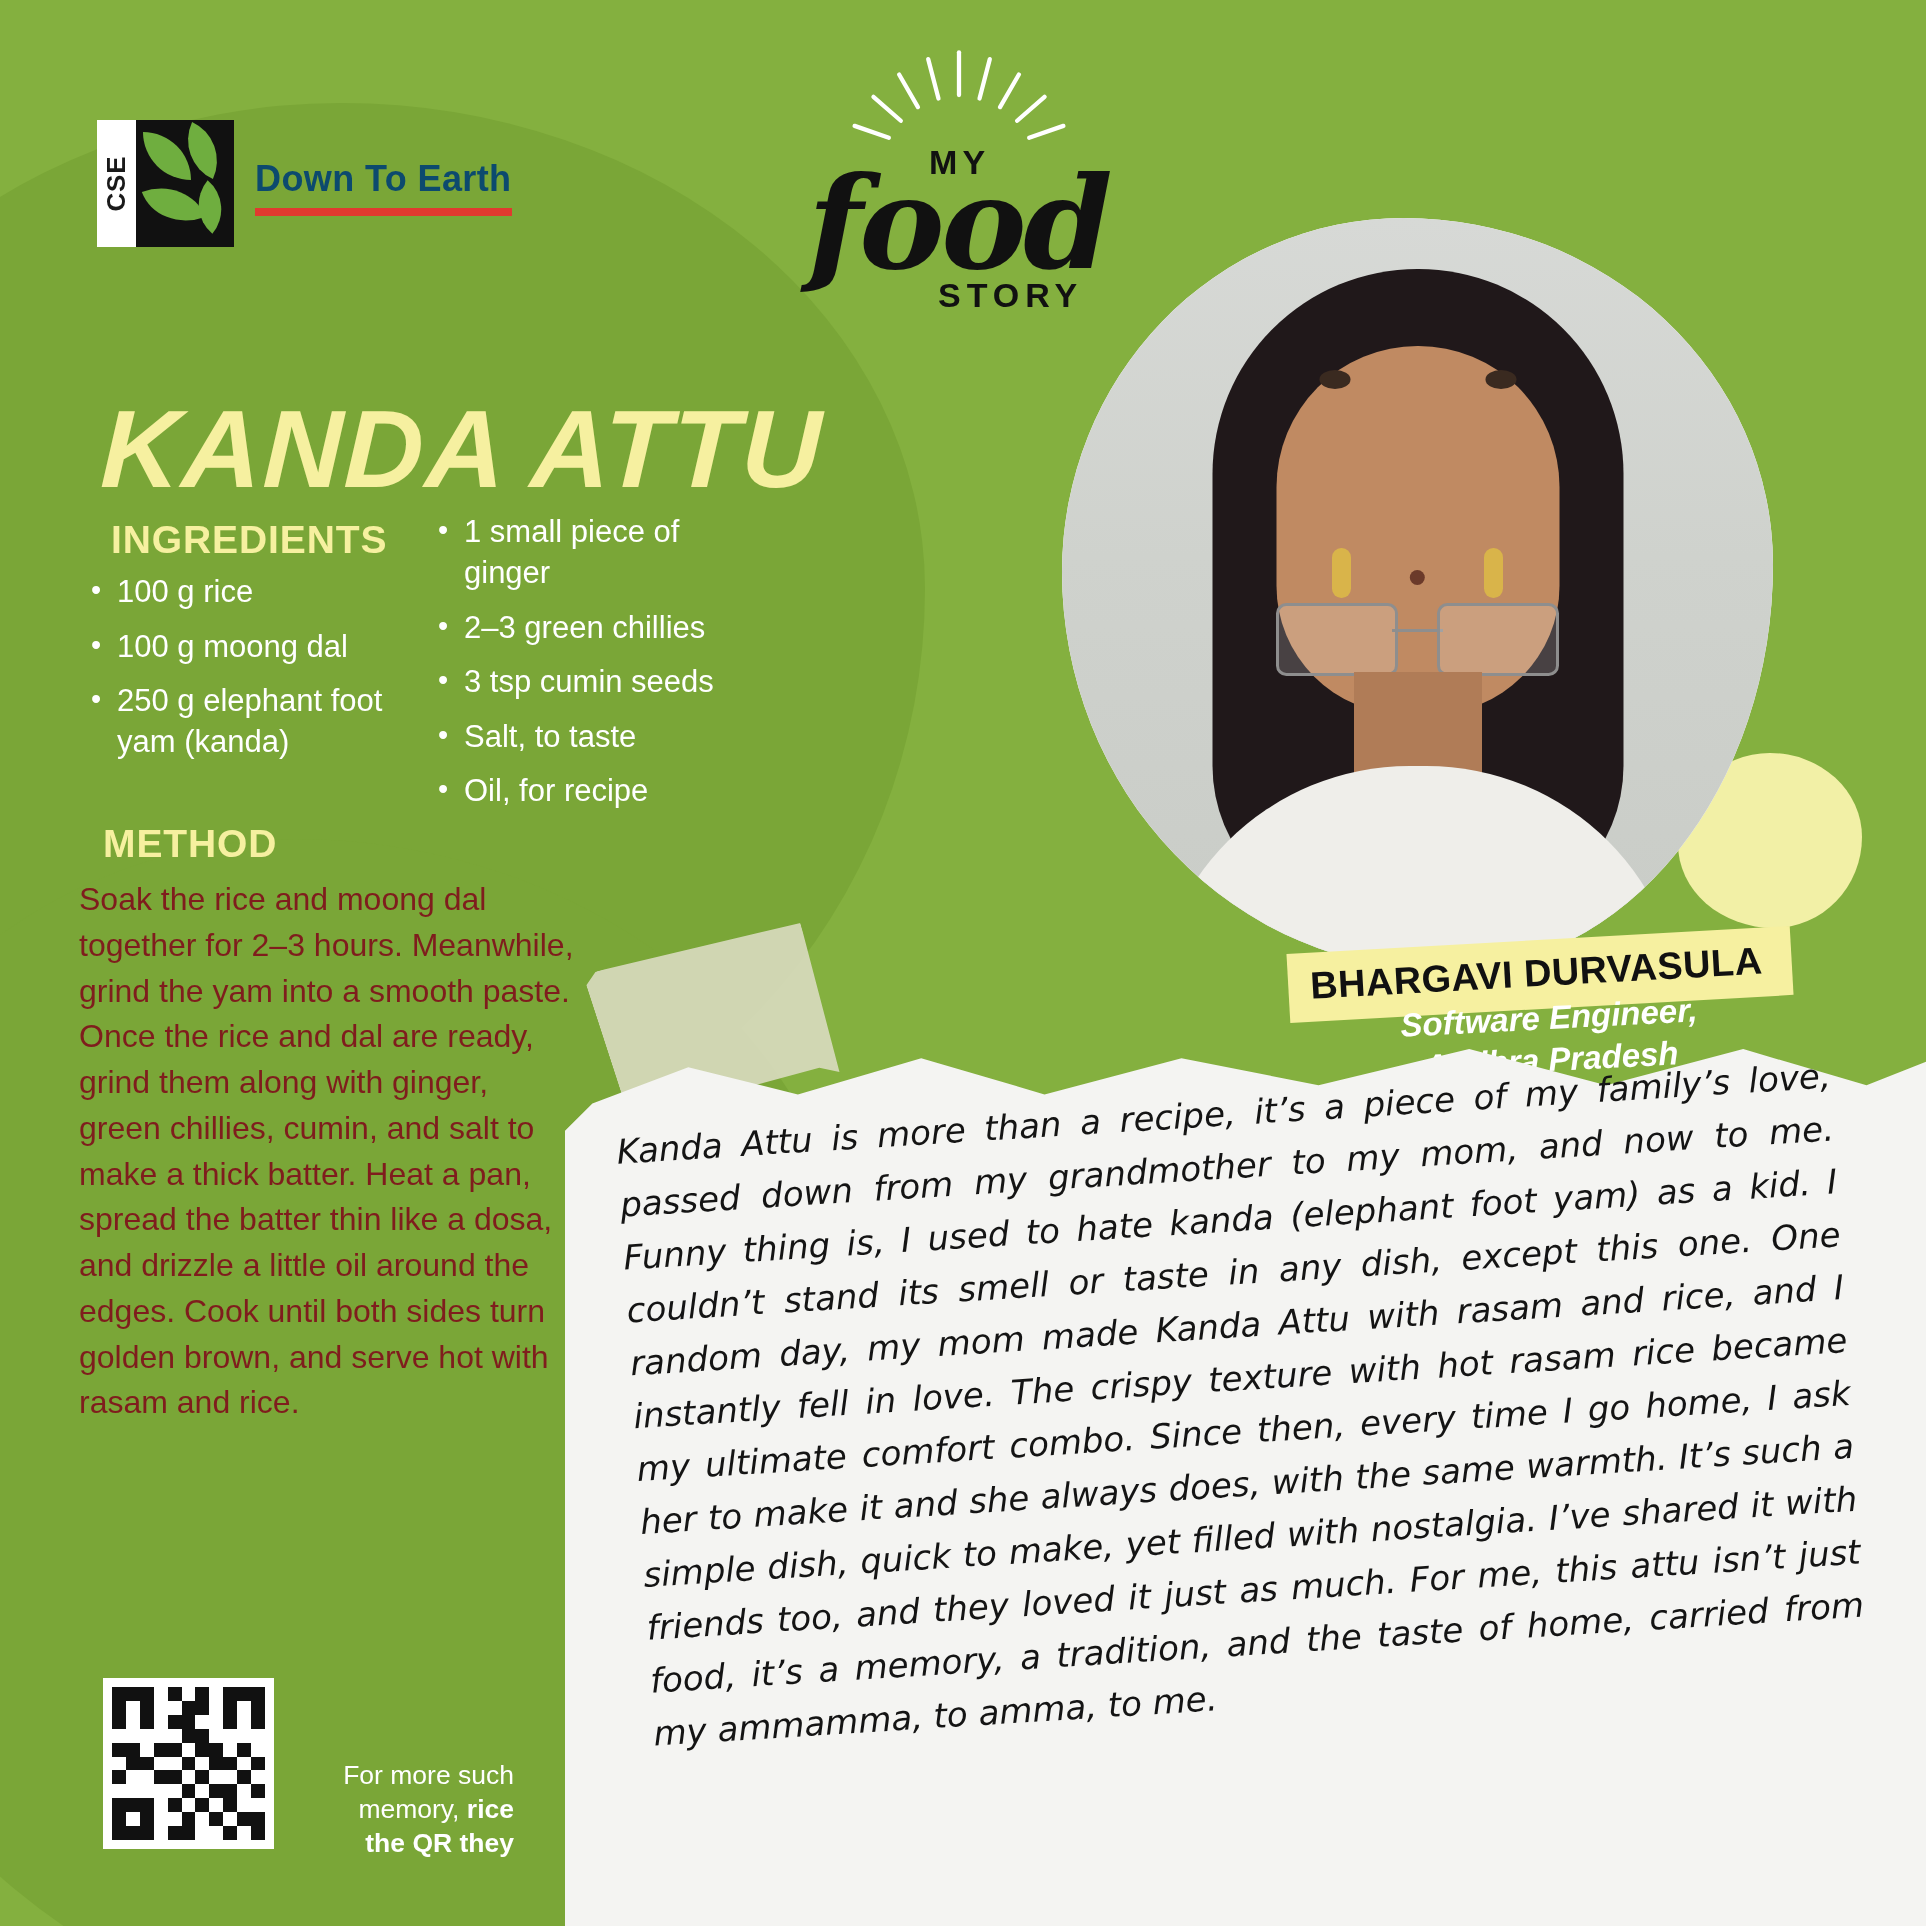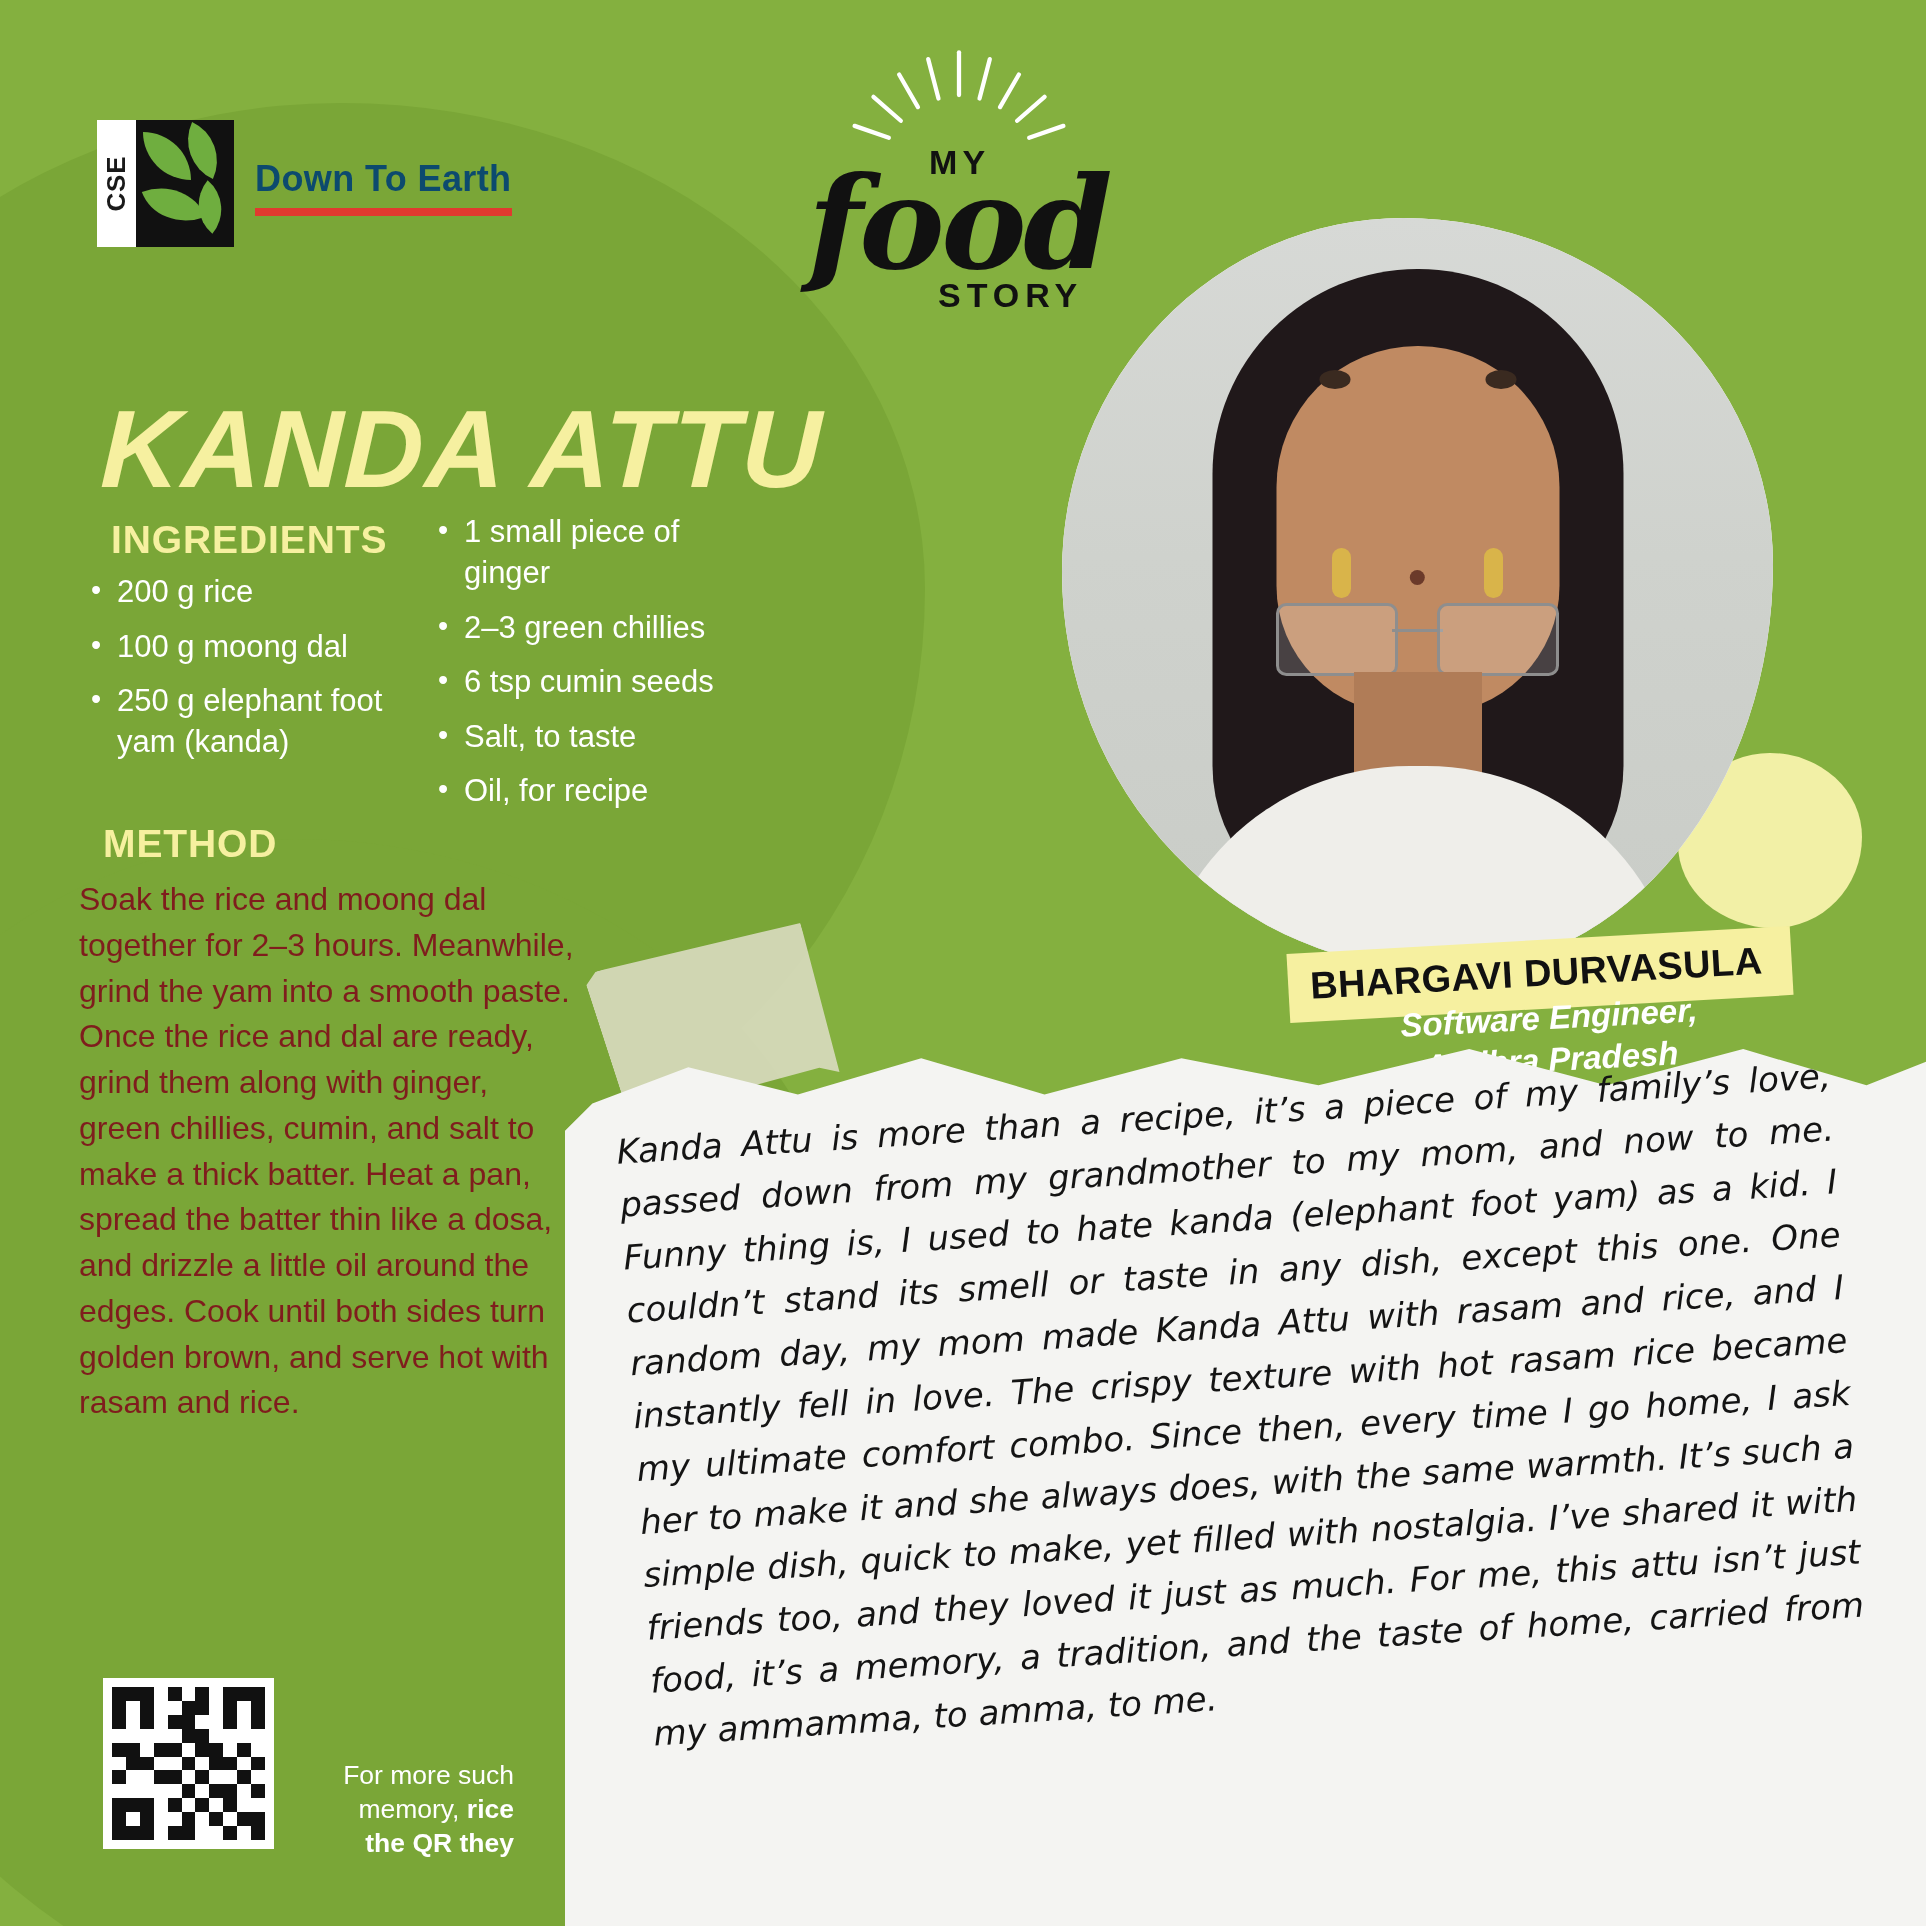--- a/index.html
+++ b/index.html
@@ -467,21 +467,21 @@
     <div class="story">STORY</div>
   </div>
 
   <div class="dish-title">KANDA ATTU</div>
 
   <div id="ingredients-label" class="section-label">INGREDIENTS</div>
 
   <div class="ing-col" id="ing-col-1">
     <div class="ing-item">
       <div class="ing-bullet">•</div>
-      <div class="ing-text">200 g rice</div>
+      <div class="ing-text">100 g rice</div>
     </div>
     <div class="ing-item">
       <div class="ing-bullet">•</div>
       <div class="ing-text">100 g moong dal</div>
     </div>
     <div class="ing-item">
       <div class="ing-bullet">•</div>
       <div class="ing-text">250 g elephant foot yam (kanda)</div>
     </div>
   </div>
@@ -490,21 +490,21 @@
     <div class="ing-item">
       <div class="ing-bullet">•</div>
       <div class="ing-text">1 small piece of ginger</div>
     </div>
     <div class="ing-item">
       <div class="ing-bullet">•</div>
       <div class="ing-text">2–3 green chillies</div>
     </div>
     <div class="ing-item">
       <div class="ing-bullet">•</div>
-      <div class="ing-text">6 tsp cumin seeds</div>
+      <div class="ing-text">3 tsp cumin seeds</div>
     </div>
     <div class="ing-item">
       <div class="ing-bullet">•</div>
       <div class="ing-text">Salt, to taste</div>
     </div>
     <div class="ing-item">
       <div class="ing-bullet">•</div>
       <div class="ing-text">Oil, for recipe</div>
     </div>
   </div>

